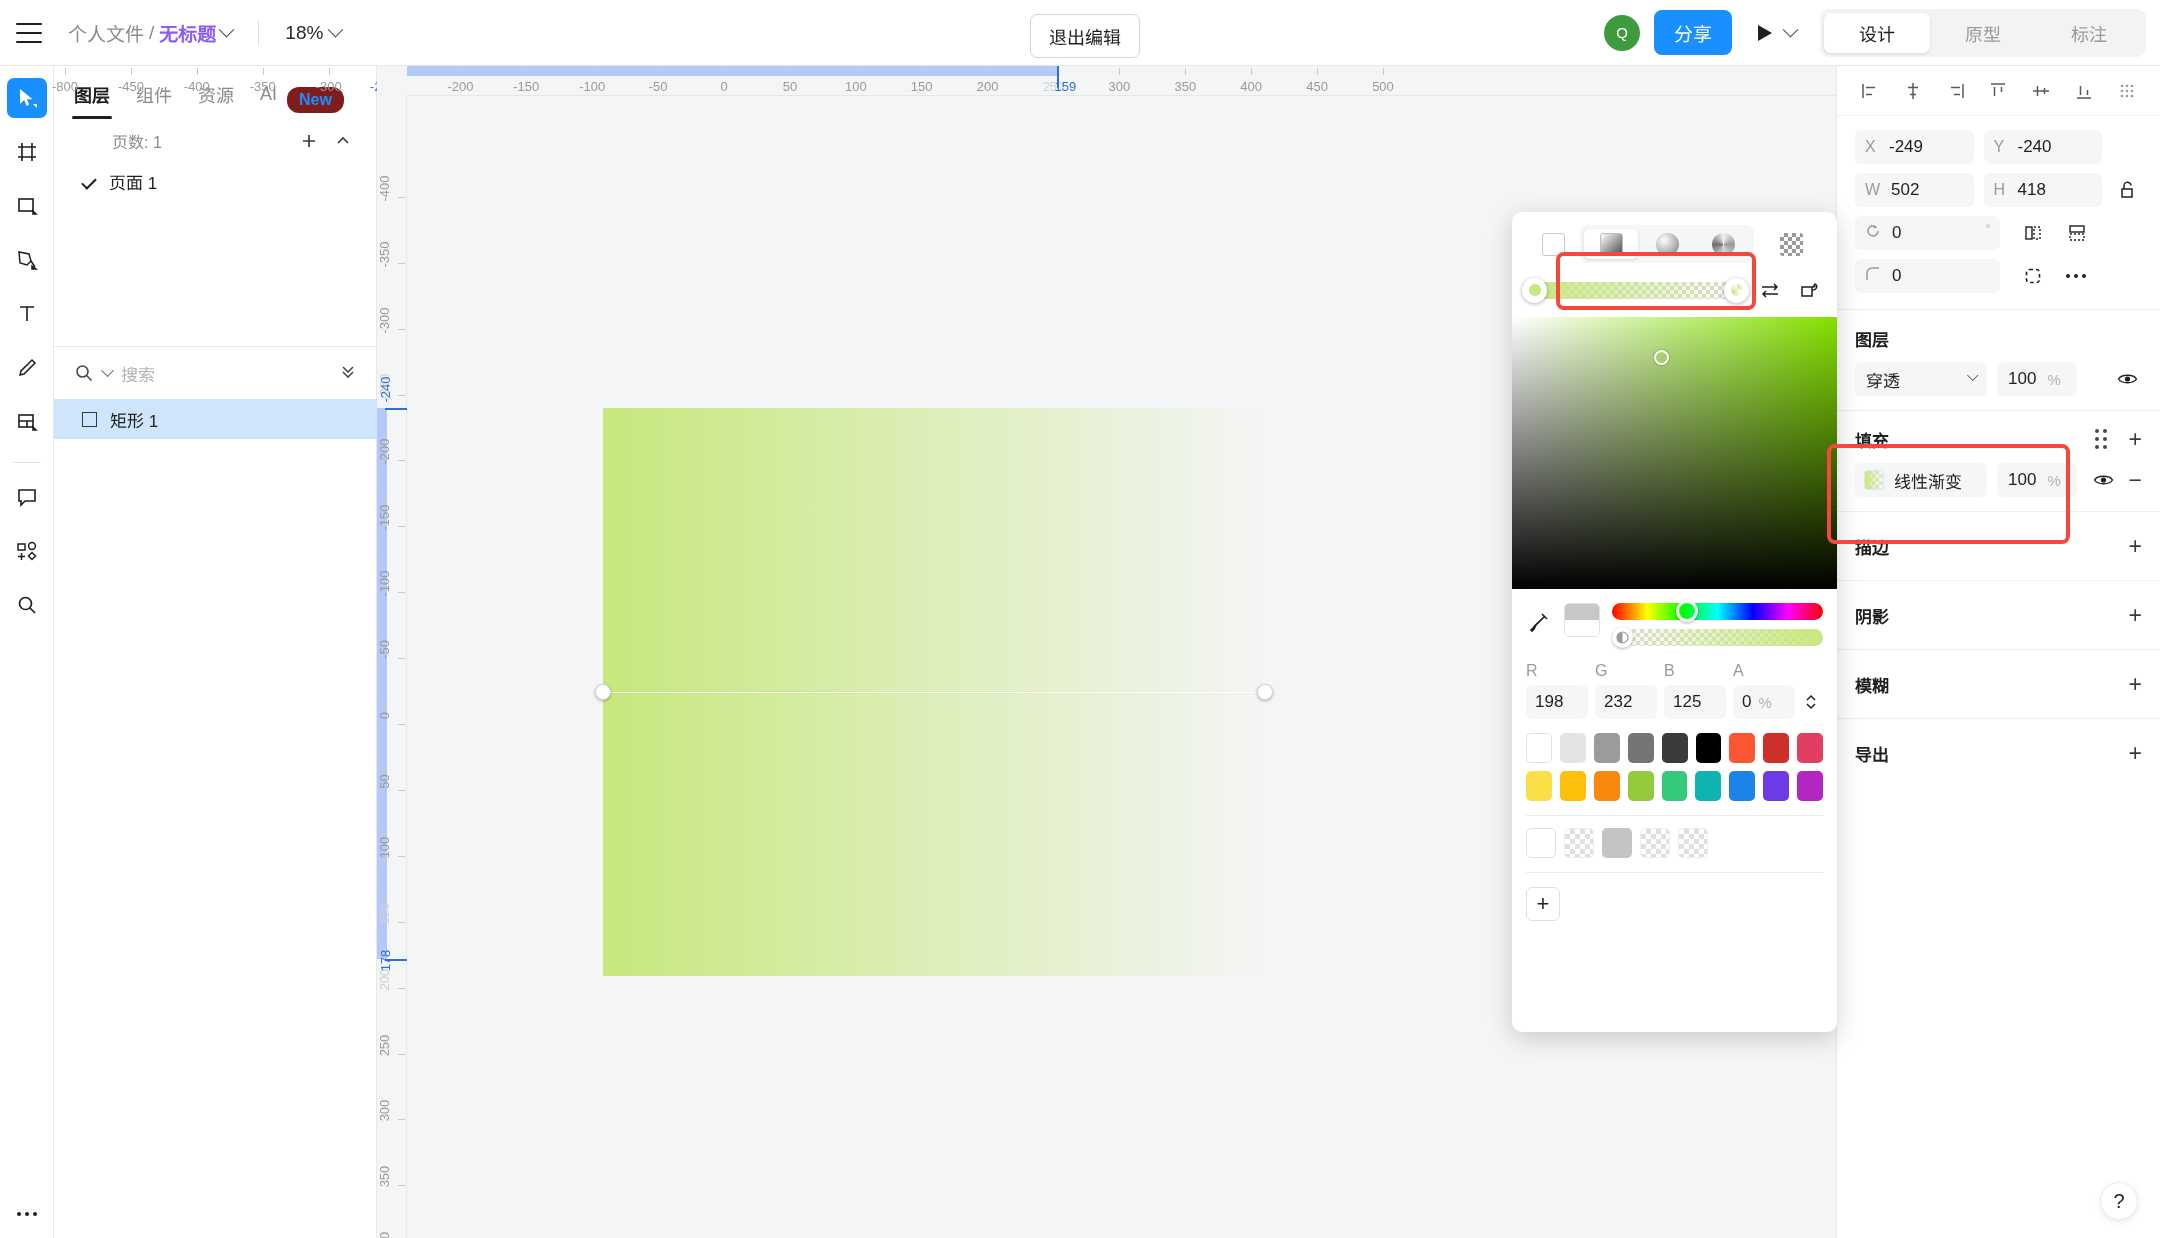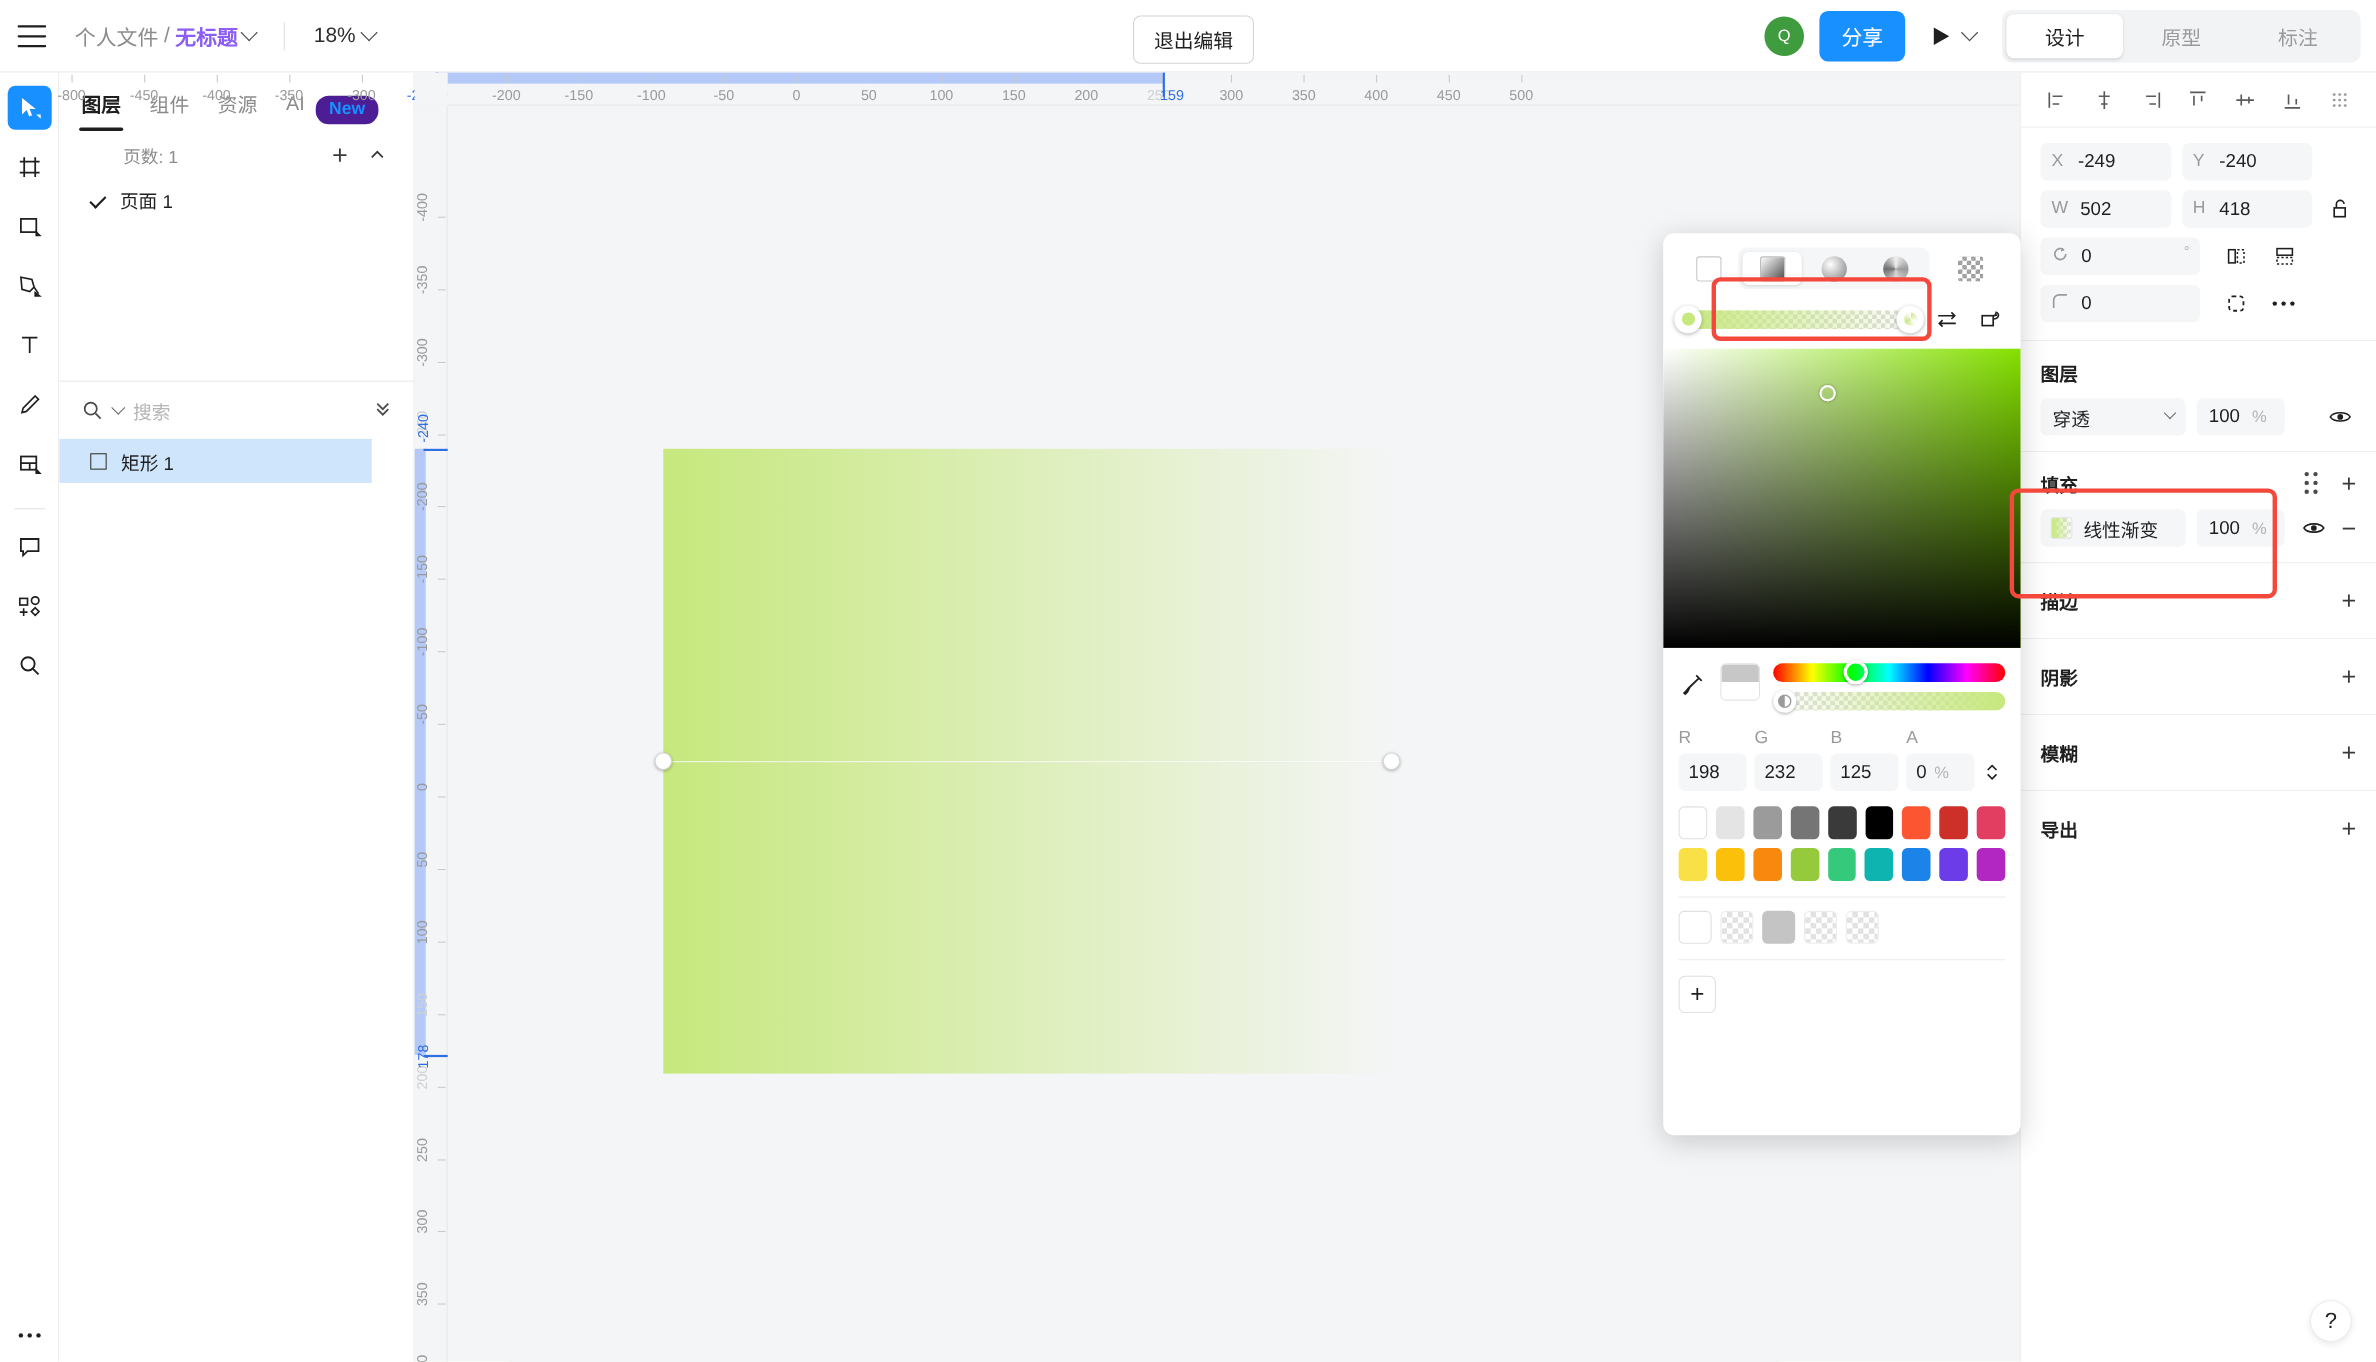--- a/index.html
+++ b/index.html
@@ -71,21 +71,21 @@
 
   
   .leftpanel {
     position: absolute; left: 54px; top: 66px; width: 323px; height: 1172px;
     background: #fff; border-right: 1px solid #e8e8e8;
   }
   .tabs { display: flex; align-items: center; gap: 0; padding: 14px 20px 0 20px; position: relative; height: 54px; }
   .tab { font-size: 18px; color: #8c8c8c; margin-right: 26px; cursor: pointer; position: relative; padding-bottom: 12px; }
   .tab.active { color: #1f1f1f; font-weight: bold; }
   .tab.active::after { content: ""; position: absolute; left: -2px; right: -2px; bottom: 0; height: 3px; background: #1f1f1f; border-radius: 2px; }
-  .newbadge { background: #4c1d95; color: #1890ff; font-size: 16px; font-weight: bold; padding: 4px 12px; border-radius: 12px; cursor: pointer; }
+  .newbadge { background: #7f1d1d; color: #1890ff; font-size: 16px; font-weight: bold; padding: 4px 12px; border-radius: 12px; cursor: pointer; }
   .panel-sub { display: flex; align-items: center; padding: 10px 20px; height: 42px; }
   .panel-sub .lbl { font-size: 16px; color: #8c8c8c; margin-left: 38px; }
   .panel-sub .spacer { flex: 1; }
   .iconbtn { width: 26px; height: 26px; display: flex; align-items: center; justify-content: center; cursor: pointer; color: #3a3a3a; }
   .pagerow { display: flex; align-items: center; gap: 13px; padding: 7px 20px 7px 28px; font-size: 17px; color: #1f1f1f; cursor: pointer; }
   .check { width: 14px; height: 8px; border-left: 2px solid #1f1f1f; border-bottom: 2px solid #1f1f1f; transform: rotate(-45deg); }
   .panel-divider { height: 1px; background: #e8e8e8; }
   .searchrow { display: flex; align-items: center; gap: 9px; padding: 0 20px; height: 52px; }
   .searchrow .ph { font-size: 17px; color: #b5b5b5; flex: 1; }
   .layerrow {
@@ -384,21 +384,21 @@
         </svg>
       <span class="chev" style="width:9px;height:9px;border-color:#6a6a6a"></span>
       <span class="ph">搜索</span>
       <span>
         <svg width="18" height="18" viewBox="0 0 18 18" fill="none" stroke="#4a4a4a" stroke-width="1.6">
             <path d="M4 5 L9 10 L14 5 M4 10 L9 15 L14 10"></path>
           </svg>
       </span>
     </div>
 
-    <div class="layerrow" style="position:absolute;left:0;top:333px;width:284px">
+    <div class="layerrow" style="position:absolute;left:0;top:333px;width:323px">
       <span class="sq"></span>
       <span>矩形 1</span>
     </div>
   </div>
 
   <div class="canvaswrap">
 
     <div class="ruler-corner"></div>
 
     <div class="ruler-h">

